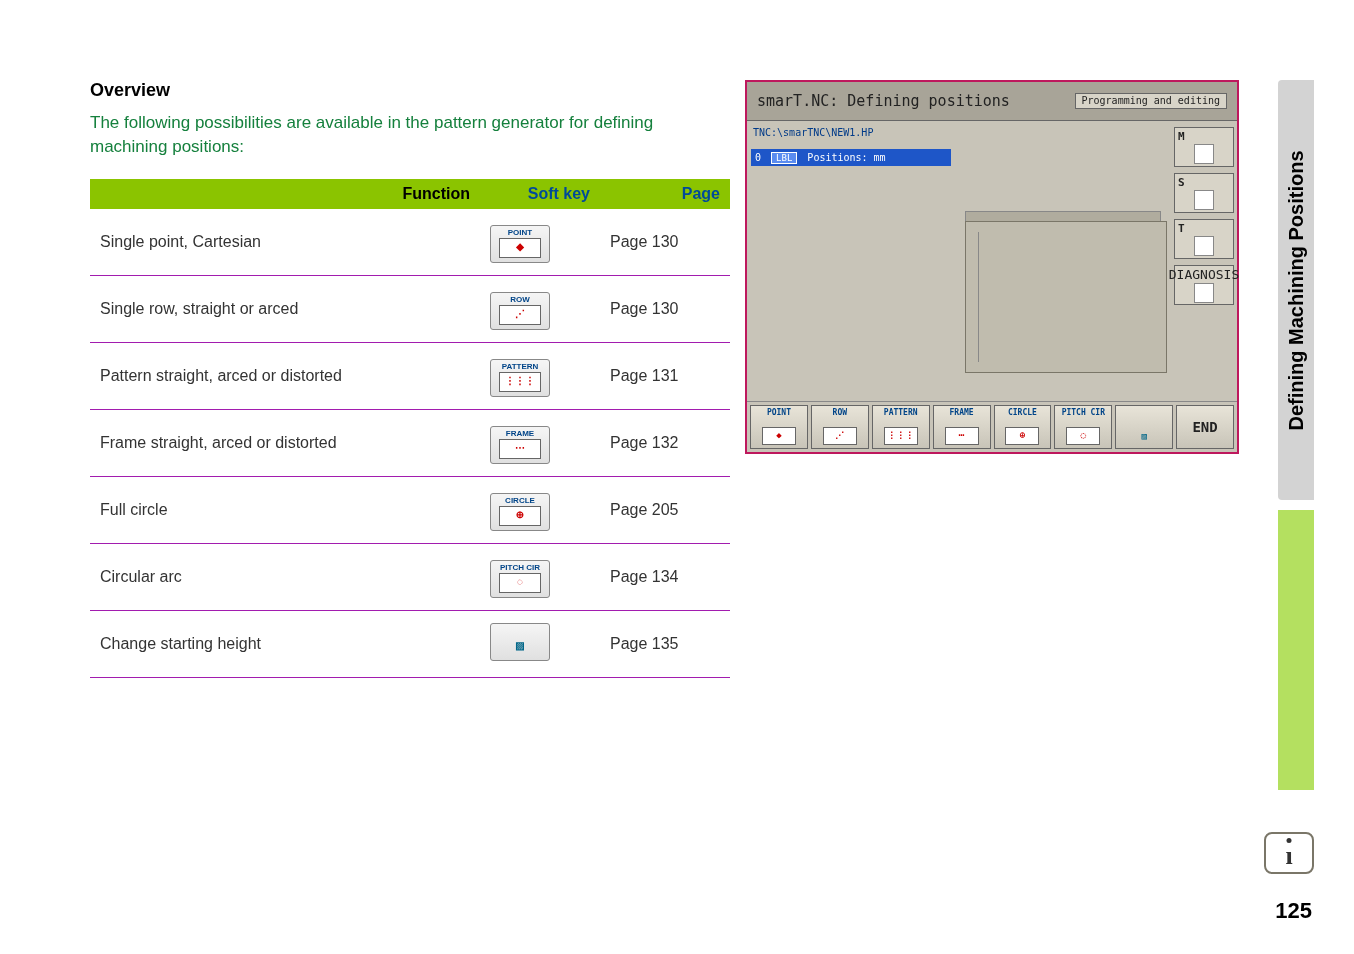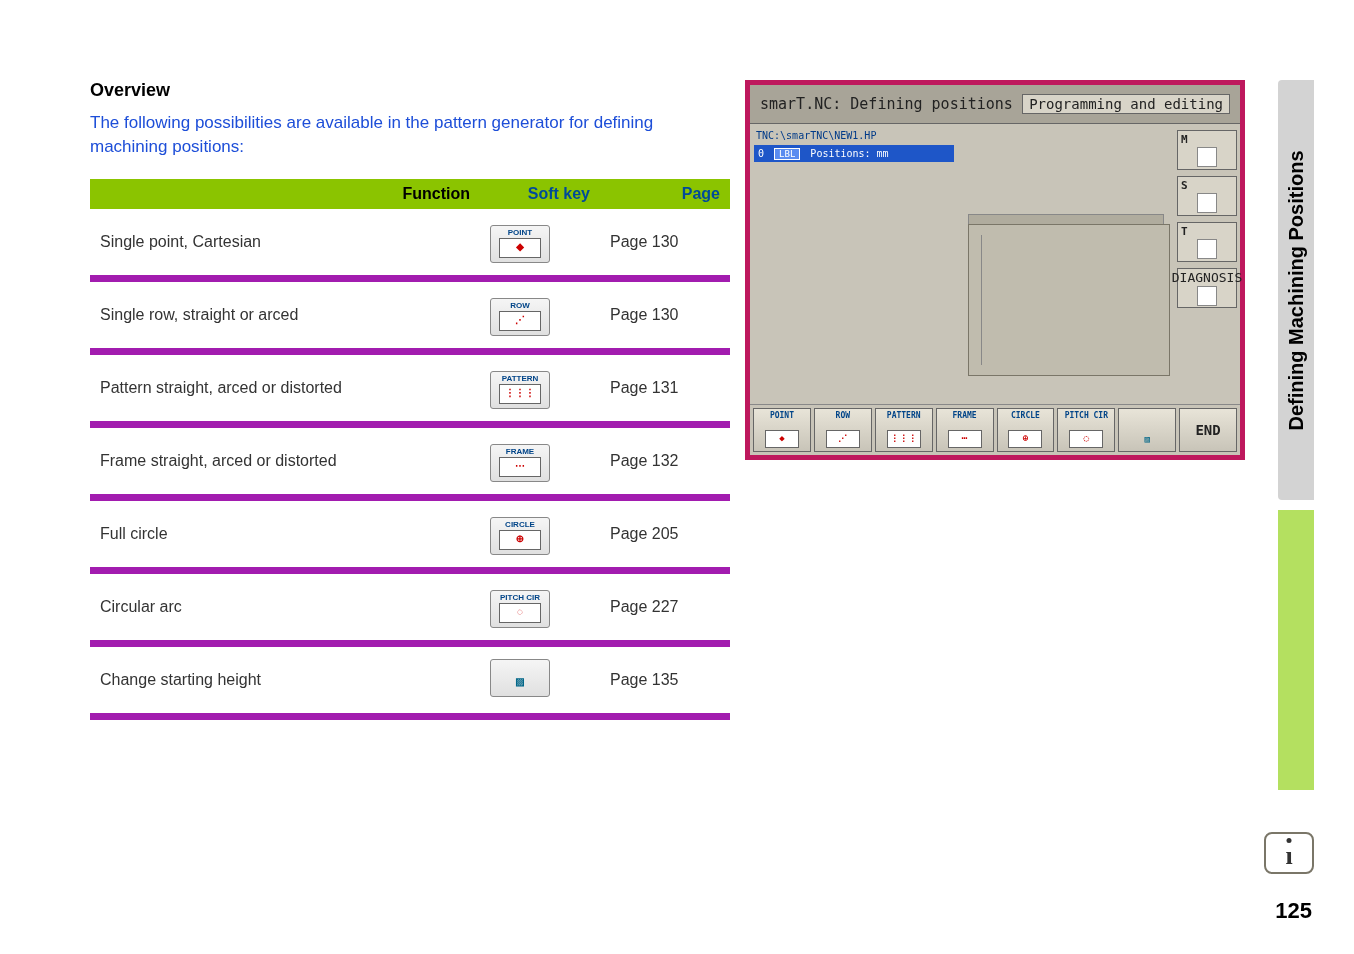--- a/index.html
+++ b/index.html
@@ -29,21 +29,21 @@
     
     .subtitle {
       font-size: 18px;
       font-weight: bold;
       color: #000;
       margin-bottom: 10px;
     }
     
     .description {
       font-size: 17px;
-      color: #1d4ed8;
+      color: #15803d;
       line-height: 1.4;
       margin-bottom: 20px;
     }
     
     .func-table {
       width: 100%;
       border-collapse: collapse;
     }
     
     .func-table thead tr {
@@ -66,21 +66,21 @@
     .func-table th.page-col {
       color: #004a99;
       width: 110px;
     }
     
     .func-table tbody tr {
       border-bottom: 1px solid #888;
     }
     
     .func-table tbody:last-child tr {
-      border-bottom: 7px solid #a21caf;
+      border-bottom: 1px solid #a21caf;
     }
     
     .func-table td {
       padding: 12px 10px;
       font-size: 16px;
       color: #333;
       vertical-align: middle;
     }
     
     .softkey-icon {
@@ -123,42 +123,42 @@
       background: transparent;
     }
     
     
     .app-screenshot {
       position: absolute;
       left: 745px;
       top: 80px;
       width: 490px;
       height: 370px;
-      border: 5px solid #be185d;
+      border: 2px solid #be185d;
       background: #c8c4b8;
       font-family: monospace;
     }
     
     .app-titlebar {
       height: 38px;
       background: #a8a498;
       display: flex;
       align-items: center;
       padding: 0 10px;
       font-size: 15px;
       color: #222;
       border-bottom: 1px solid #666;
     }
     
     .app-titlebar .right-box {
       margin-left: auto;
       background: #d8d4c8;
       border: 1px solid #666;
       padding: 1px 6px;
-      font-size: 14px;
+      font-size: 10px;
       line-height: 1.2;
     }
     
     .app-body {
       display: flex;
       height: 280px;
     }
     
     .app-left {
       width: 200px;
@@ -169,21 +169,21 @@
       font-size: 10px;
       color: #003a88;
       padding: 2px;
     }
     
     .blue-row {
       background: #1e56c8;
       color: #fff;
       font-size: 10px;
       padding: 3px 4px;
-      margin-top: 2px;
+      margin-top: 9px;
     }
     
     .blue-row .badge {
       background: #5a8cf0;
       border: 1px solid #fff;
       padding: 0 4px;
       margin: 0 4px;
       font-size: 9px;
     }
     
@@ -444,21 +444,21 @@
         <td>Page 205</td>
       </tr>
       <tr>
         <td>Circular arc</td>
         <td>
           <span class="softkey-icon">
             <span class="sk-label">PITCH CIR</span>
             <span class="sk-graphic">◌</span>
           </span>
         </td>
-        <td>Page 227</td>
+        <td>Page 134</td>
       </tr>
       <tr>
         <td>Change starting height</td>
         <td>
           <span class="softkey-icon no-border">
             <span class="sk-label"></span>
             <span class="sk-graphic" style="color:#068;">▨</span>
           </span>
         </td>
         <td>Page 135</td>

